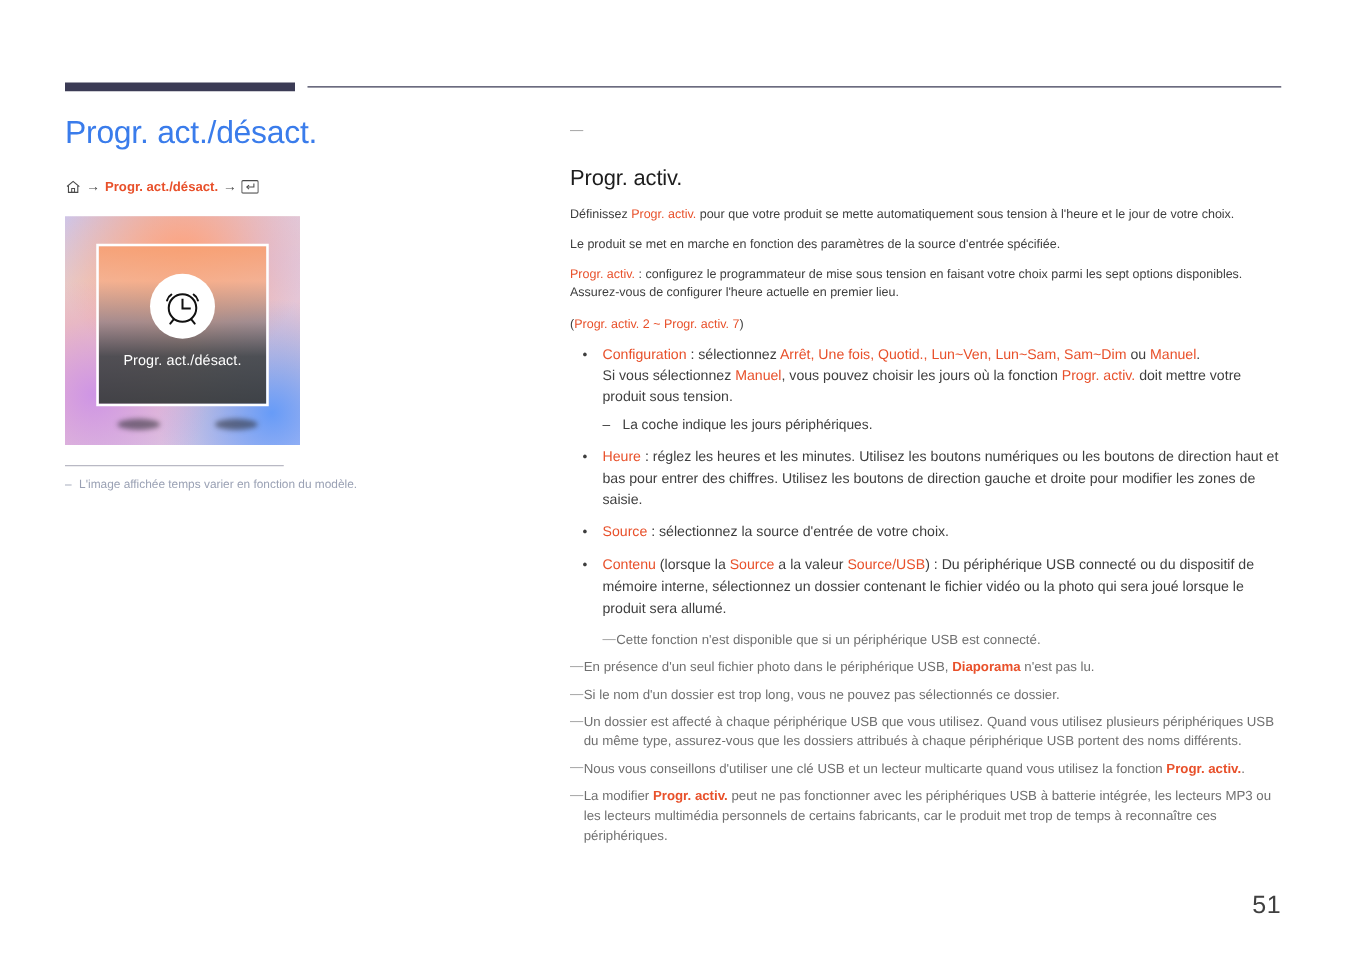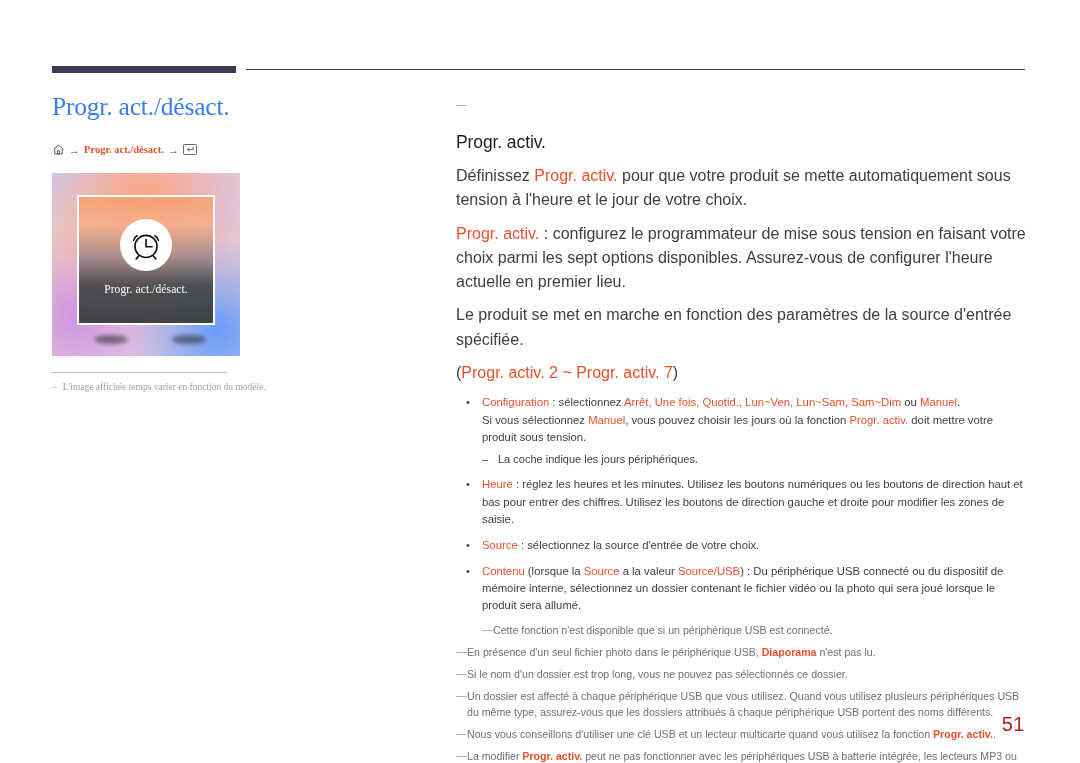--- a/index.html
+++ b/index.html
@@ -33,21 +33,20 @@
     height: 1.4px;
     background: #3b3b55;
   }
 
   
   .left-col {
     position: absolute;
     left: 52px;
     top: 92px;
     width: 370px;
-    font-family: Liberation Serif, serif;
   }
   .page-title {
     font-size: 25.5px;
     color: #3a7ceb;
     font-weight: 400;
     letter-spacing: -0.2px;
     line-height: 1.15;
     margin: 0;
     white-space: nowrap;
   }
@@ -157,21 +156,21 @@
     width: 570px;
   }
   .sec-title {
     font-size: 17.5px;
     color: #1d1d1d;
     font-weight: 400;
     margin: 18px 0 11px 0;
     letter-spacing: -0.1px;
   }
   p.body {
-    font-size: 16px;
+    font-size: 10px;
     line-height: 1.52;
     color: #3e3e3e;
     margin: 0 0 9px 0;
   }
   .hl { color: #e8502a; font-weight: 400; }
   .hl-b { color: #e8502a; font-weight: 700; }
 
   
   .note {
     display: flex;
@@ -217,21 +216,21 @@
     width: 16px;
     color: #3e3e3e;
   }
   .bullet-group { margin-left: 10px; }
 
   .page-num {
     position: absolute;
     right: 55px;
     bottom: 27px;
     font-size: 20px;
-    color: #b91c1c;
+    color: #404040;
     letter-spacing: 0.5px;
   }
 </style>
 </head>
 <body>
 
 <div class="rule-thick"></div>
 <div class="rule-thin"></div>
 
 <div class="left-col">
@@ -286,23 +285,23 @@
 <div class="right-col">
 
   <div class="note">
     <span class="mk">―</span>
   </div>
 
   <h2 class="sec-title">Progr. activ.</h2>
 
   <p class="body"><span>Définissez </span><span class="hl">Progr. activ.</span><span> pour que votre produit se mette automatiquement sous tension à l'heure et le jour de votre choix.</span></p>
 
+  <p class="body">Le produit se met en marche en fonction des paramètres de la source d'entrée spécifiée.</p>
+
   <p class="body"><span class="hl">Progr. activ.</span><span> : configurez le programmateur de mise sous tension en faisant votre choix parmi les sept options disponibles. Assurez-vous de configurer l'heure actuelle en premier lieu.</span></p>
-
-  <p class="body">Le produit se met en marche en fonction des paramètres de la source d'entrée spécifiée.</p>
 
   <p class="body"><span>(</span><span class="hl">Progr. activ. 2 ~ Progr. activ. 7</span><span>)</span></p>
 
   <div class="bullet-group">
 
     <div class="bullet">
       <span class="dot">•</span>
       <span class="bt"><span class="hl">Configuration</span><span> : sélectionnez </span><span class="hl">Arrêt, Une fois, Quotid., Lun~Ven, Lun~Sam, Sam~Dim</span><span> ou </span><span class="hl">Manuel</span><span>.</span><br><span>Si vous sélectionnez </span><span class="hl">Manuel</span><span>, vous pouvez choisir les jours où la fonction </span><span class="hl">Progr. activ.</span><span> doit mettre votre produit sous tension.</span>
         <span class="sub">
           <span class="sd">–</span>

